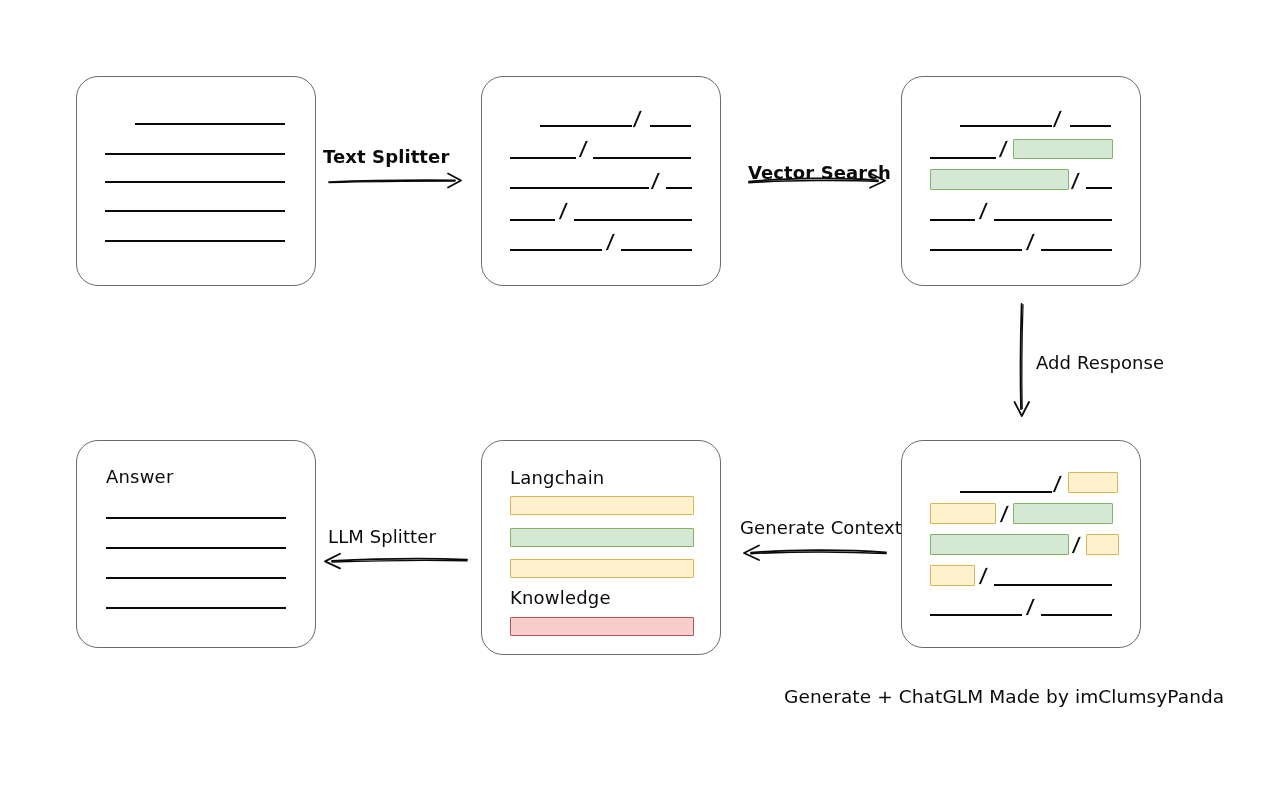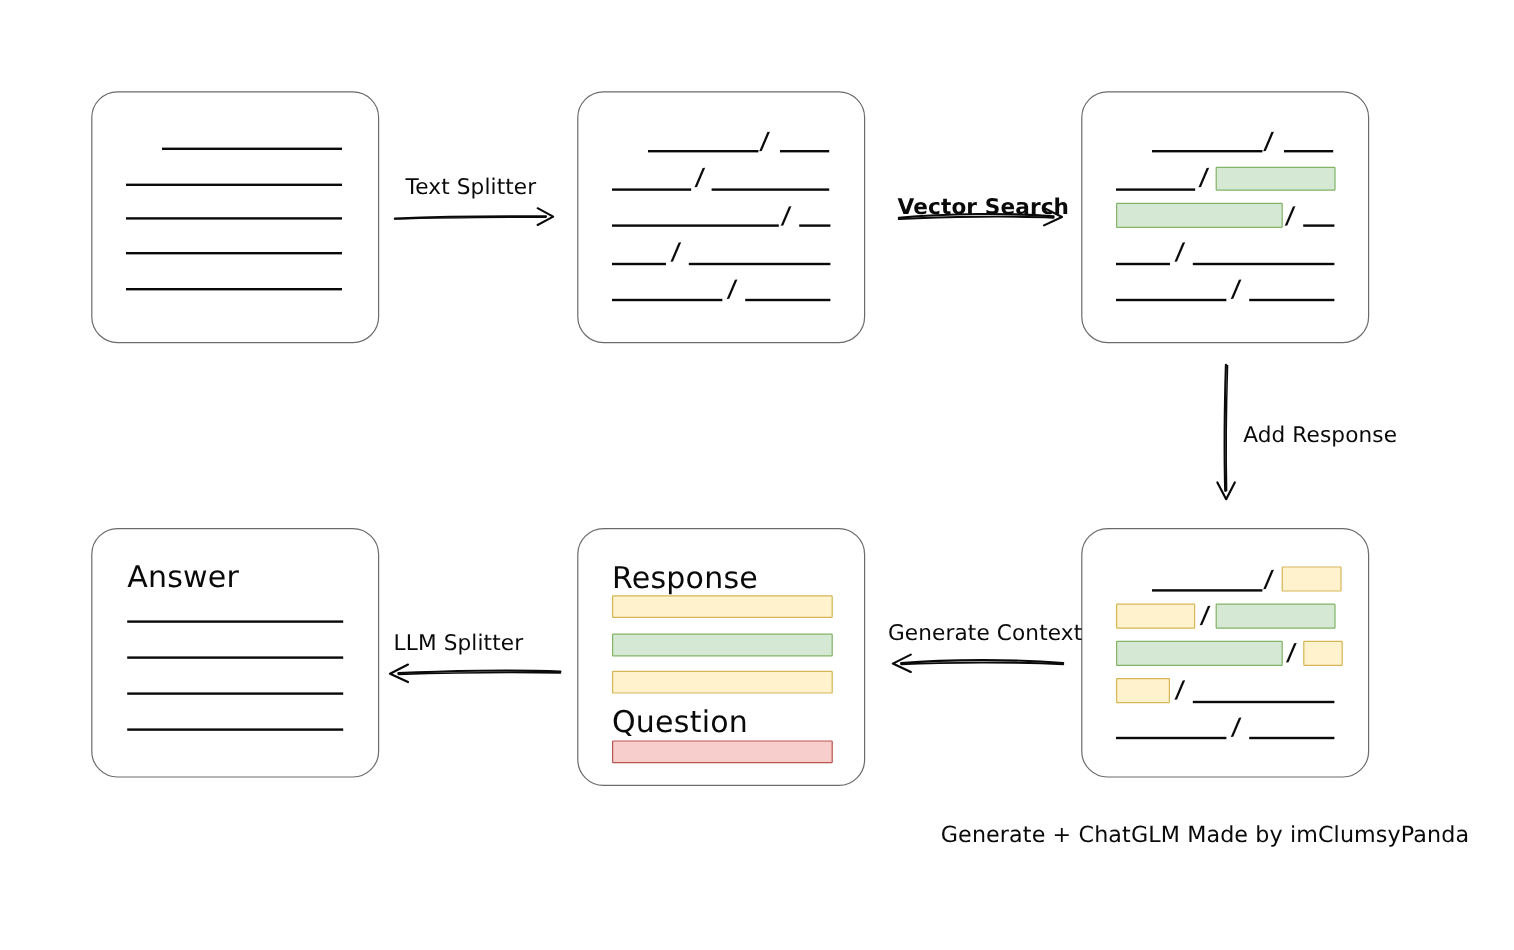--- a/index.html
+++ b/index.html
@@ -47,21 +47,21 @@
   .chip {
     position: absolute;
     box-sizing: border-box;
     border-width: 1.6px;
     border-style: solid;
     border-radius: 1px;
   }
   .box-label {
     position: absolute;
     font-family: "DejaVu Sans", sans-serif;
-    font-size: 25px;
+    font-size: 18px;
     letter-spacing: 0.2px;
     color: #0a0a0a;
     white-space: nowrap;
   }
   .edge-label {
     position: absolute;
     font-family: "DejaVu Sans", sans-serif;
     font-size: 18px;
     letter-spacing: 0.1px;
     color: #0a0a0a;
@@ -156,37 +156,37 @@
     <div class="chip" style="left:28px; top:124px; width:45px; height:21px; background:#fff2cc; border-color:#d6b656;"></div>
     <div class="slash" style="left:78px;  top:125px;">/</div>
     <div class="doc-line" style="left:92px;  top:143px; width:118px;"></div>
 
     <div class="doc-line" style="left:28px;  top:173px; width:92px;"></div>
     <div class="slash" style="left:125px; top:156px;">/</div>
     <div class="doc-line" style="left:139px; top:173px; width:71px;"></div>
   </div>
 
   <div class="box" style="left:481px; top:440px; width:240px; height:215px;">
-    <div class="box-label" style="left:28px; top:26px;">Response</div>
+    <div class="box-label" style="left:28px; top:26px;">Langchain</div>
     <div class="chip" style="left:28px; top:55px; width:184px; height:19px; background:#fff2cc; border-color:#d6b656;"></div>
     <div class="chip" style="left:28px; top:87px; width:184px; height:19px; background:#d5e8d4; border-color:#82b366;"></div>
     <div class="chip" style="left:28px; top:118px; width:184px; height:19px; background:#fff2cc; border-color:#d6b656;"></div>
-    <div class="box-label" style="left:28px; top:146px;">Question</div>
+    <div class="box-label" style="left:28px; top:146px;">Knowledge</div>
     <div class="chip" style="left:28px; top:176px; width:184px; height:19px; background:#f8cecc; border-color:#b85450;"></div>
   </div>
 
   <div class="box" style="left:76px; top:440px; width:240px; height:208px;">
     <div class="box-label" style="left:29px; top:25px;">Answer</div>
     <div class="doc-line" style="left:29px; top:76px;  width:180px;"></div>
     <div class="doc-line" style="left:29px; top:106px; width:180px;"></div>
     <div class="doc-line" style="left:29px; top:136px; width:180px;"></div>
     <div class="doc-line" style="left:29px; top:166px; width:180px;"></div>
   </div>
 
-  <div class="edge-label" style="left:338px; top:146px;">Text Splitter</div>
+  <div class="edge-label" style="left:323px; top:146px;font-weight:bold;">Text Splitter</div>
   <svg class="arrow" style="left:328px; top:168px;" width="140" height="22" viewBox="0 0 140 22">
     <path d="M1,14 C40,12.4 90,12.0 127,12.3" fill="none" stroke="#0a0a0a" stroke-width="1.7" stroke-linecap="round"></path>
     <path d="M1,14.6 C40,13.4 90,13.1 127,13.1" fill="none" stroke="#0a0a0a" stroke-width="1.1" stroke-linecap="round"></path>
     <path d="M120,5.5 L133,12.6 L120,19.5" fill="none" stroke="#0a0a0a" stroke-width="1.7" stroke-linejoin="round" stroke-linecap="round"></path>
   </svg>
 
   <div class="edge-label" style="left:748px; top:162px;font-weight:bold;">Vector Search</div>
   <svg class="arrow" style="left:748px; top:168px;" width="142" height="22" viewBox="0 0 142 22">
     <path d="M1,13.6 C40,9.6 95,9.4 130,12.3" fill="none" stroke="#0a0a0a" stroke-width="1.8" stroke-linecap="round"></path>
     <path d="M1,14.6 C42,12.2 98,12.0 130,13.4" fill="none" stroke="#0a0a0a" stroke-width="1.6" stroke-linecap="round"></path>

